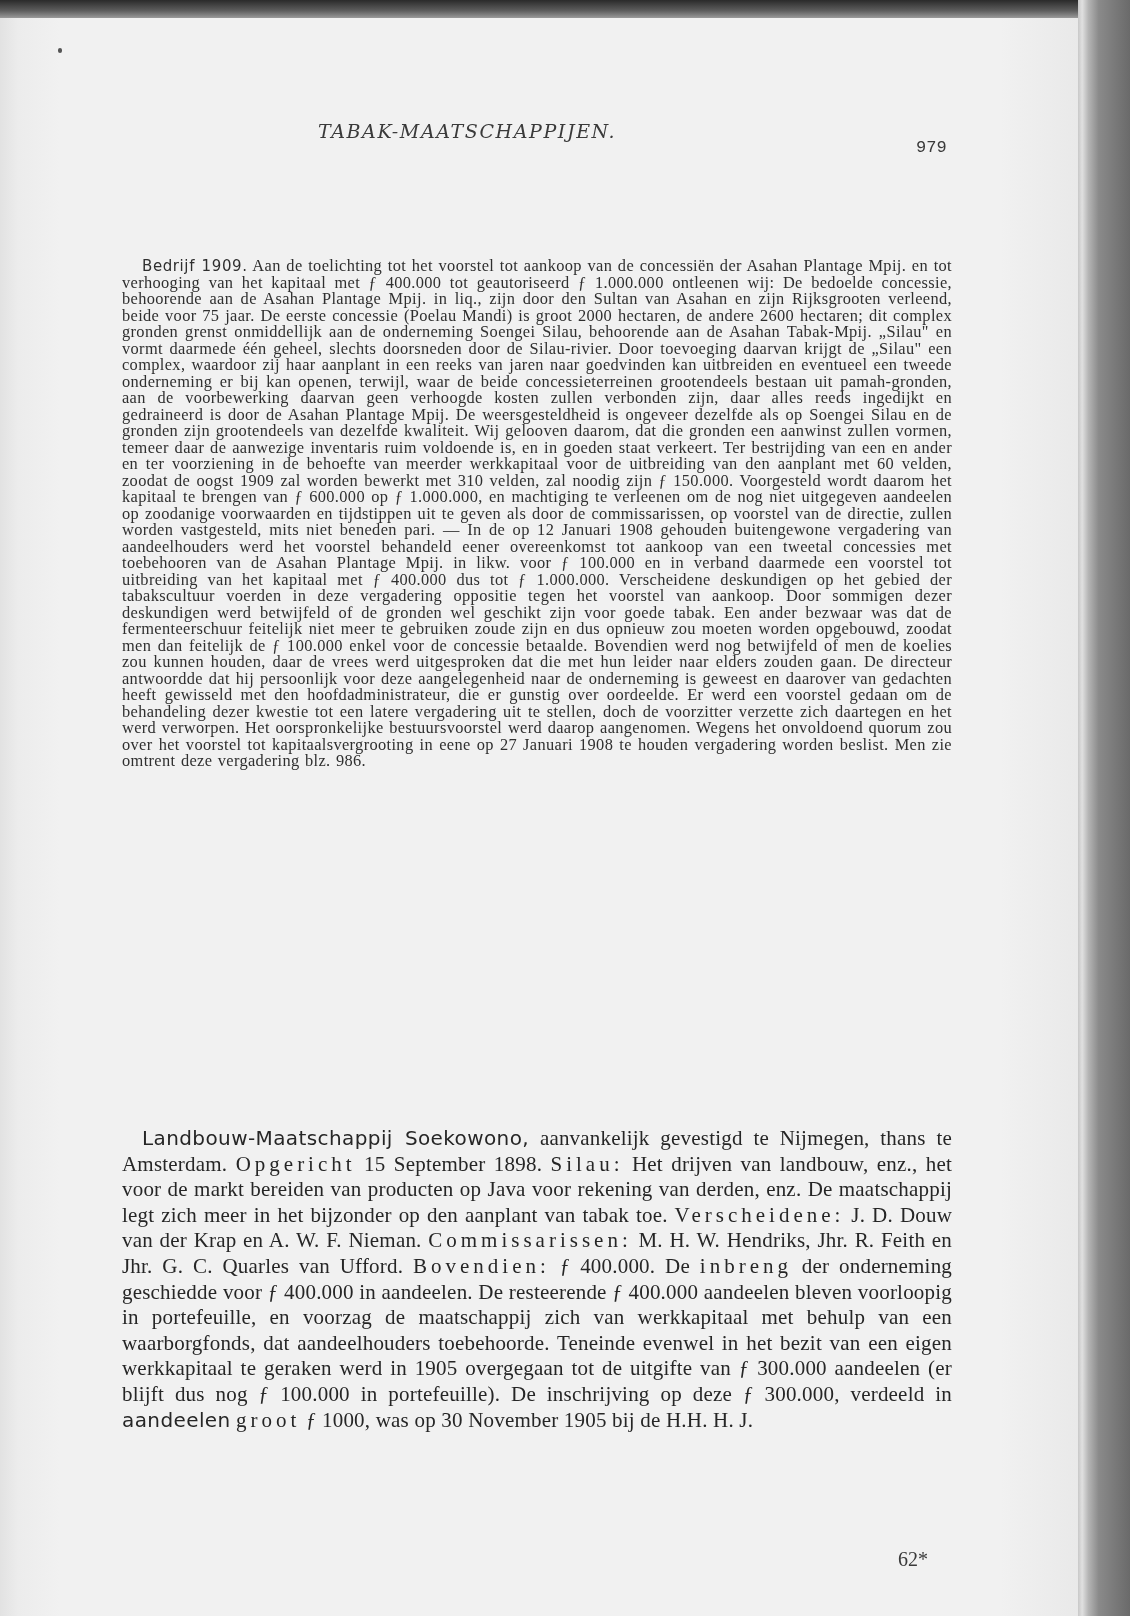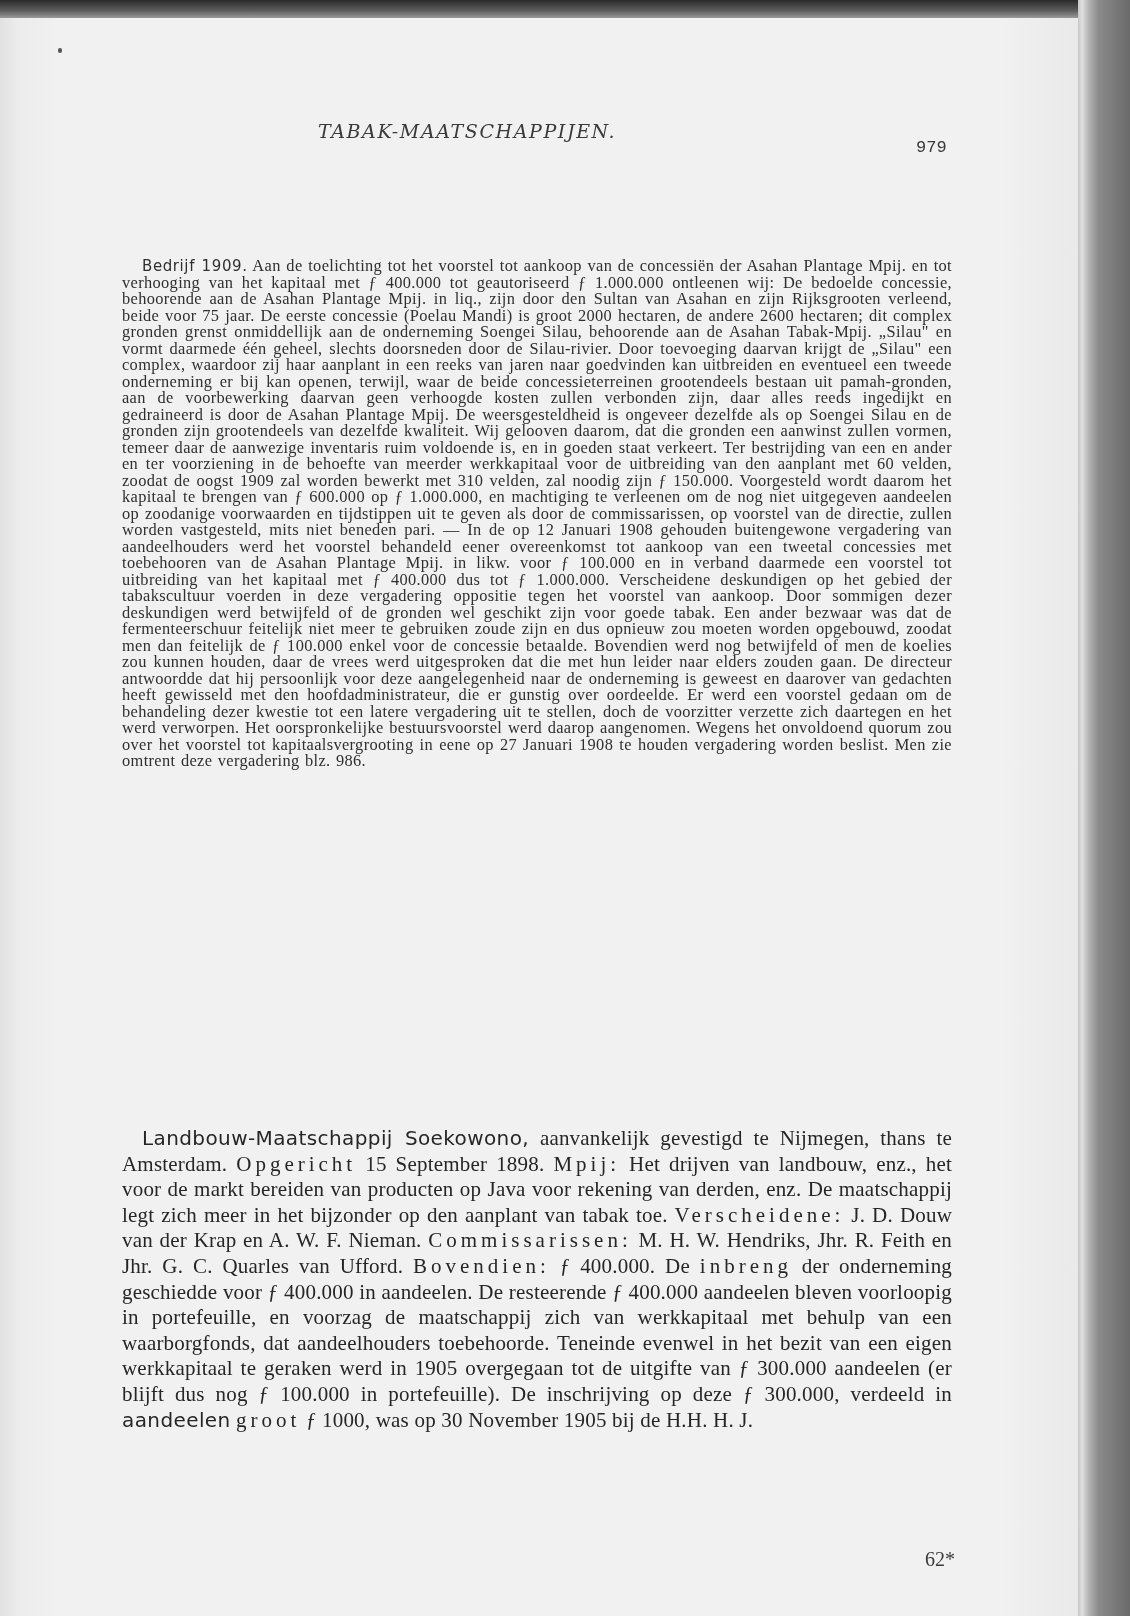--- a/index.html
+++ b/index.html
@@ -111,21 +111,20 @@
     .spaced {
       letter-spacing: 4px;
     }
     .footer-sig {
       position: absolute;
       left: 898px;
       top: 1530px;
       font-family: "Liberation Serif", serif;
       font-size: 20px;
       color: #3a3a3a;
-      margin-left: 27px;
     }
   </style>
 </head>
 <body>
 
 <div class="top-shadow"></div>
 
 <div class="page">
   <div class="speck"></div>
 
@@ -138,21 +137,21 @@
   <div class="col small p-bedrijf">
     <span class="indent"></span><span class="bold-sans">Bedrijf 1909.</span>
     <span>Aan de toelichting tot het voorstel tot aankoop van de concessiën der Asahan Plantage Mpij. en tot verhooging van het kapitaal met ƒ 400.000 tot geautoriseerd ƒ 1.000.000 ontleenen wij: De bedoelde concessie, behoorende aan de Asahan Plantage Mpij. in liq., zijn door den Sultan van Asahan en zijn Rijksgrooten verleend, beide voor 75 jaar. De eerste concessie (Poelau Mandi) is groot 2000 hectaren, de andere 2600 hectaren; dit complex gronden grenst onmiddellijk aan de onderneming Soengei Silau, behoorende aan de Asahan Tabak-Mpij. „Silau" en vormt daarmede één geheel, slechts doorsneden door de Silau-rivier. Door toevoeging daarvan krijgt de „Silau" een complex, waardoor zij haar aanplant in een reeks van jaren naar goedvinden kan uitbreiden en eventueel een tweede onderneming er bij kan openen, terwijl, waar de beide concessieterreinen grootendeels bestaan uit pamah-gronden, aan de voorbewerking daarvan geen verhoogde kosten zullen verbonden zijn, daar alles reeds ingedijkt en gedraineerd is door de Asahan Plantage Mpij. De weersgesteldheid is ongeveer dezelfde als op Soengei Silau en de gronden zijn grootendeels van dezelfde kwaliteit. Wij gelooven daarom, dat die gronden een aanwinst zullen vormen, temeer daar de aanwezige inventaris ruim voldoende is, en in goeden staat verkeert. Ter bestrijding van een en ander en ter voorziening in de behoefte van meerder werkkapitaal voor de uitbreiding van den aanplant met 60 velden, zoodat de oogst 1909 zal worden bewerkt met 310 velden, zal noodig zijn ƒ 150.000. Voorgesteld wordt daarom het kapitaal te brengen van ƒ 600.000 op ƒ 1.000.000, en machtiging te verleenen om de nog niet uitgegeven aandeelen op zoodanige voorwaarden en tijdstippen uit te geven als door de commissarissen, op voorstel van de directie, zullen worden vastgesteld, mits niet beneden pari. — In de op 12 Januari 1908 gehouden buitengewone vergadering van aandeelhouders werd het voorstel behandeld eener overeenkomst tot aankoop van een tweetal concessies met toebehooren van de Asahan Plantage Mpij. in likw. voor ƒ 100.000 en in verband daarmede een voorstel tot uitbreiding van het kapitaal met ƒ 400.000 dus tot ƒ 1.000.000. Verscheidene deskundigen op het gebied der tabakscultuur voerden in deze vergadering oppositie tegen het voorstel van aankoop. Door sommigen dezer deskundigen werd betwijfeld of de gronden wel geschikt zijn voor goede tabak. Een ander bezwaar was dat de fermenteerschuur feitelijk niet meer te gebruiken zoude zijn en dus opnieuw zou moeten worden opgebouwd, zoodat men dan feitelijk de ƒ 100.000 enkel voor de concessie betaalde. Bovendien werd nog betwijfeld of men de koelies zou kunnen houden, daar de vrees werd uitgesproken dat die met hun leider naar elders zouden gaan. De directeur antwoordde dat hij persoonlijk voor deze aangelegenheid naar de onderneming is geweest en daarover van gedachten heeft gewisseld met den hoofdadministrateur, die er gunstig over oordeelde. Er werd een voorstel gedaan om de behandeling dezer kwestie tot een latere vergadering uit te stellen, doch de voorzitter verzette zich daartegen en het werd verworpen. Het oorspronkelijke bestuursvoorstel werd daarop aangenomen. Wegens het onvoldoend quorum zou over het voorstel tot kapitaalsvergrooting in eene op 27 Januari 1908 te houden vergadering worden beslist.   Men zie omtrent deze vergadering blz. 986.</span>
   </div>
 
   <div class="col large p-soekowono">
     <span class="indent"></span><span class="bold-sans">Landbouw-Maatschappij Soekowono,</span>
     <span>aanvankelijk gevestigd te Nijmegen, thans te Amsterdam.</span>
     <span class="spaced">Opgericht</span>
     <span>15 September 1898.</span>
-    <span class="spaced">Mpij:</span>
+    <span class="spaced">Silau:</span>
     <span>Het drijven van landbouw, enz., het voor de markt bereiden van producten op Java voor rekening van derden, enz. De maatschappij legt zich meer in het bijzonder op den aanplant van tabak toe.</span>
     <span class="spaced">Verscheidene:</span>
     <span>J. D. Douw van der Krap en A. W. F. Nieman.</span>
     <span class="spaced">Commissarissen:</span>
     <span>M. H. W. Hendriks, Jhr. R. Feith en Jhr. G. C. Quarles van Ufford.</span>
     <span class="spaced">Bovendien:</span>
     <span>ƒ 400.000.</span>
     <span>De</span>
     <span class="spaced">inbreng</span>
     <span>der onderneming geschiedde voor ƒ 400.000 in aandeelen. De resteerende ƒ 400.000 aandeelen bleven voorloopig in portefeuille, en voorzag de maatschappij zich van werkkapitaal met behulp van een waarborgfonds, dat aandeelhouders toebehoorde. Teneinde evenwel in het bezit van een eigen werkkapitaal te geraken werd in 1905 overgegaan tot de uitgifte van ƒ 300.000 aandeelen (er blijft dus nog ƒ 100.000 in portefeuille). De inschrijving op deze ƒ 300.000, verdeeld in</span>

